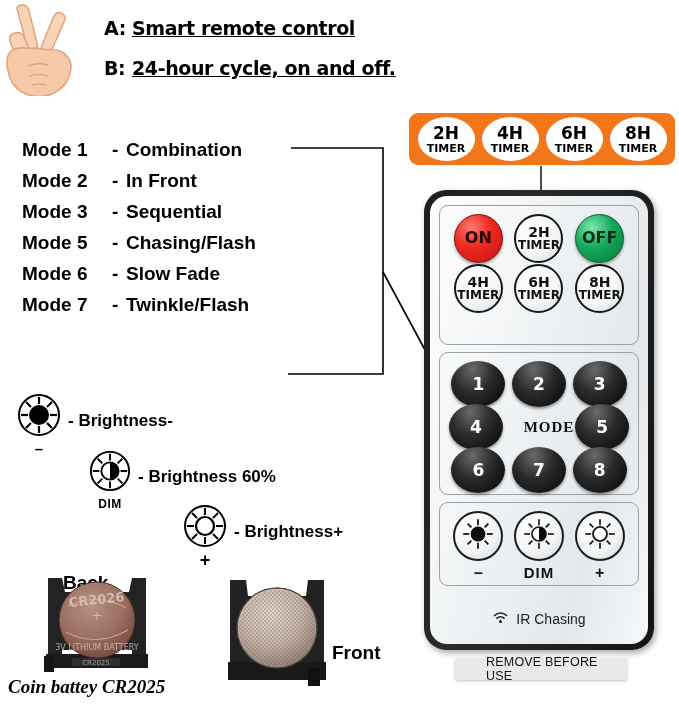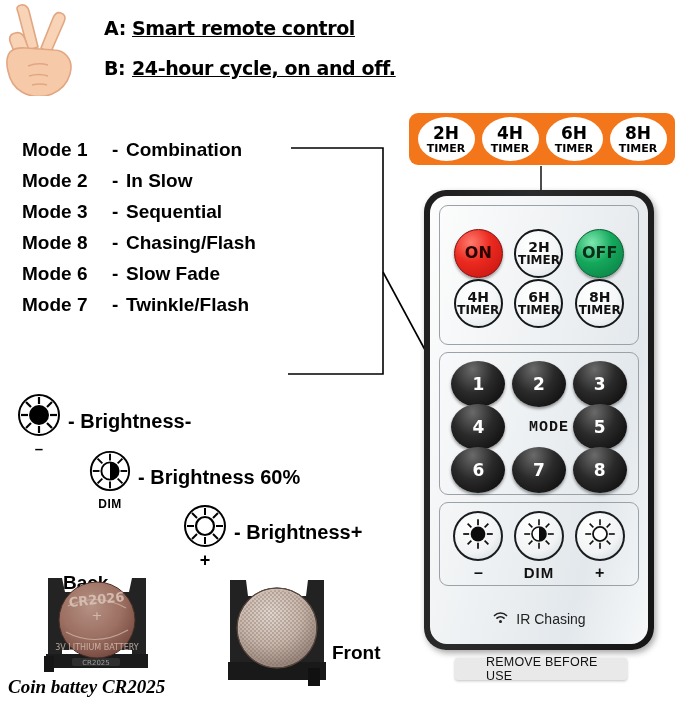--- a/index.html
+++ b/index.html
@@ -30,21 +30,21 @@
   .mode-row .m-n{display:inline-block;width:90px;}
   .mode-row .m-d{display:inline-block;width:14px;}
 
   
   #leader-svg{left:0;top:0;width:679px;height:714px;pointer-events:none;}
 
   
   .bright-row{display:flex;align-items:center;}
   .bright-label{
     font-family:"Liberation Sans", sans-serif;
-    font-weight:bold;font-size:20px;white-space:nowrap;margin-left:6px;margin-top:8px;
+    font-weight:bold;font-size:17px;white-space:nowrap;margin-left:6px;margin-top:8px;
   }
   .sub-sign{
     text-align:center;font-family:"Liberation Sans", sans-serif;
     font-weight:bold;font-size:15px;line-height:14px;
   }
   .sub-dim{
     text-align:center;font-family:"Liberation Sans", sans-serif;
     font-weight:bold;font-size:12px;line-height:14px;letter-spacing:0.5px;
   }
   #bright-minus{left:16px;top:392px;}
@@ -88,21 +88,21 @@
   }
   #remote-face{
     width:100%;height:100%;box-sizing:border-box;border-radius:17px;
     background:linear-gradient(105deg,#fdfdfd 0%,#eef1f3 45%,#e3e8ec 75%,#f6f8f9 100%);
     padding:9px 9px 0 9px;position:relative;
   }
   .panel{
     border:1px solid #9aa2a8;border-radius:9px;box-sizing:border-box;
     background:transparent;
   }
-  #panel-power{height:140px;padding:22px 8px;}
+  #panel-power{height:140px;padding:7px 8px;}
   #panel-mode{height:143px;padding:8px;margin-top:7px;}
   #panel-dim{height:84px;padding:7px 8px 4px;margin-top:7px;}
 
   .grid3{display:grid;grid-template-columns:repeat(3,1fr);justify-items:center;align-items:center;}
 
   
   .key-round{
     width:49px;height:49px;border-radius:50%;
     display:flex;flex-direction:column;align-items:center;justify-content:center;
     line-height:1;box-sizing:border-box;
@@ -128,21 +128,21 @@
 
   
   .key-num{
     width:54px;height:46px;border-radius:50%/50%;
     background:radial-gradient(ellipse at 40% 18%,#6a6a6a 0%,#2a2a2a 45%,#050505 100%);
     color:#fff;display:flex;align-items:center;justify-content:center;
     font-family:"DejaVu Sans", sans-serif;font-weight:bold;font-size:17px;
     box-shadow:0 2px 3px rgba(0,0,0,.4);
   }
   .mode-word{
-    font-family:Liberation Mono, monospace;font-weight:bold;font-size:15px;
+    font-family:Liberation Serif, serif;font-weight:bold;font-size:15px;
     letter-spacing:1px;color:#111;margin-left:20px;
   }
 
   
   .knob{
     width:50px;height:50px;border-radius:50%;
     background:radial-gradient(circle at 35% 28%,#ffffff 0%,#f1f3f4 60%,#cfd5d9 100%);
     border:2px solid #1a1d1f;display:flex;align-items:center;justify-content:center;
     box-sizing:border-box;
   }
@@ -190,27 +190,27 @@
   <div class="hdr-line">
     <span class="hdr-key">B:</span><span>24-hour cycle, on and off.</span>
   </div>
 </div>
 
 <div class="abs" id="mode-list">
   <div class="mode-row">
     <span class="m-n">Mode 1</span><span class="m-d">-</span><span>Combination</span>
   </div>
   <div class="mode-row">
-    <span class="m-n">Mode 2</span><span class="m-d">-</span><span>In Slow</span>
+    <span class="m-n">Mode 2</span><span class="m-d">-</span><span>In Front</span>
   </div>
   <div class="mode-row">
     <span class="m-n">Mode 3</span><span class="m-d">-</span><span>Sequential</span>
   </div>
   <div class="mode-row">
-    <span class="m-n">Mode 8</span><span class="m-d">-</span><span>Chasing/Flash</span>
+    <span class="m-n">Mode 5</span><span class="m-d">-</span><span>Chasing/Flash</span>
   </div>
   <div class="mode-row">
     <span class="m-n">Mode 6</span><span class="m-d">-</span><span>Slow Fade</span>
   </div>
   <div class="mode-row">
     <span class="m-n">Mode 7</span><span class="m-d">-</span><span>Twinkle/Flash</span>
   </div>
 </div>
 
 <svg class="abs" id="leader-svg">

